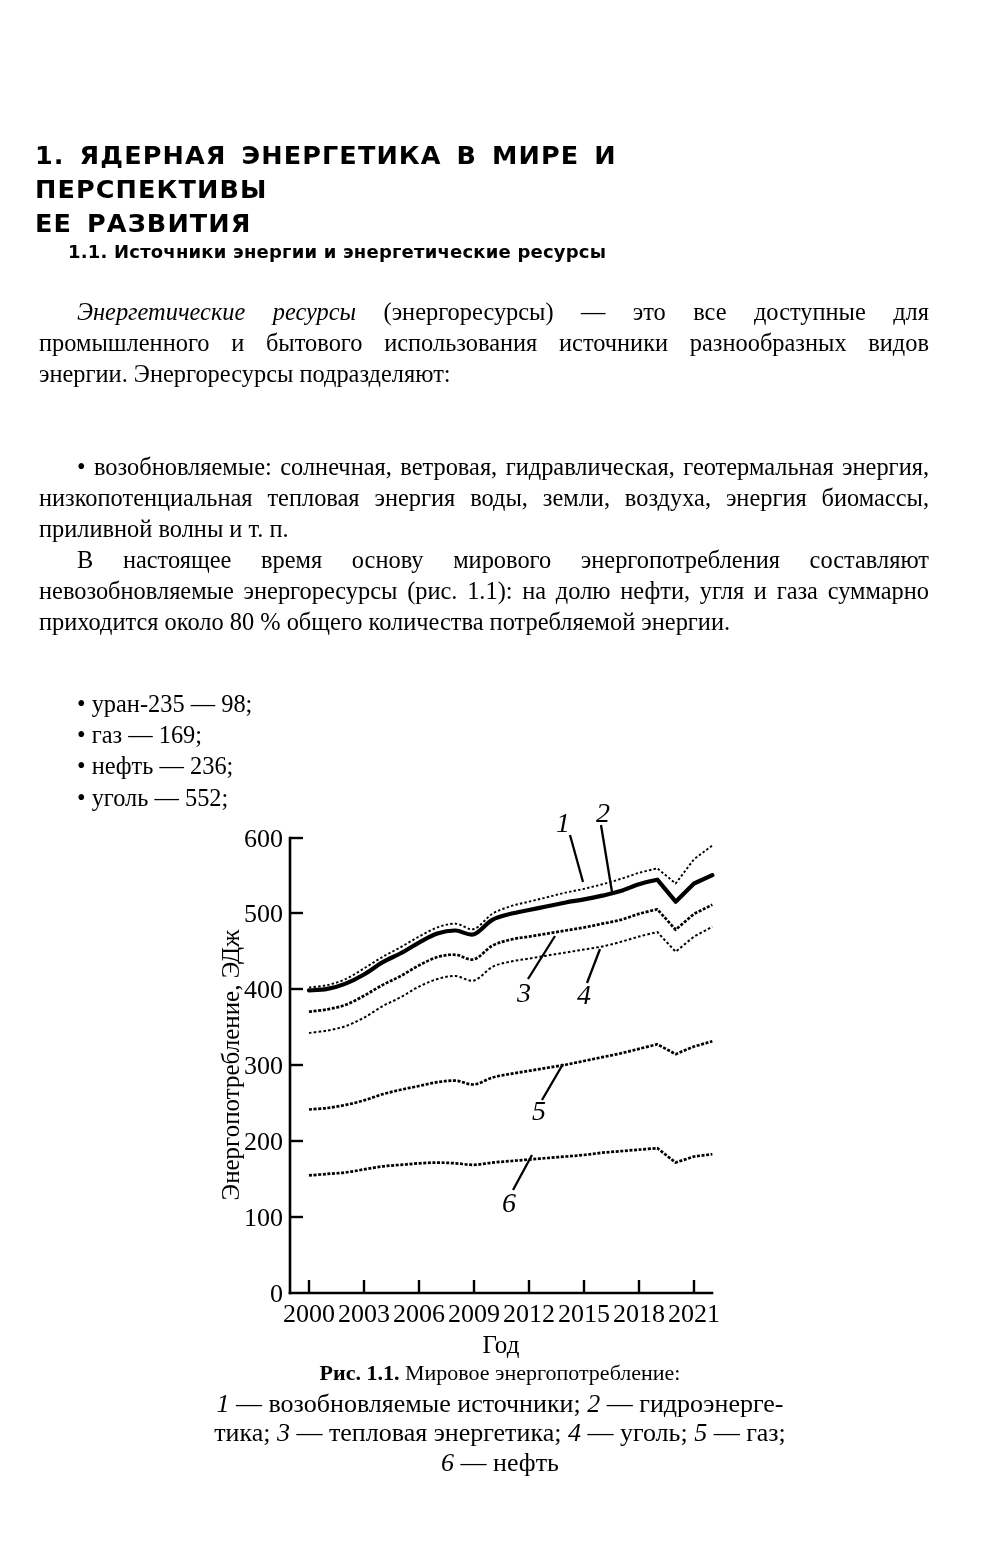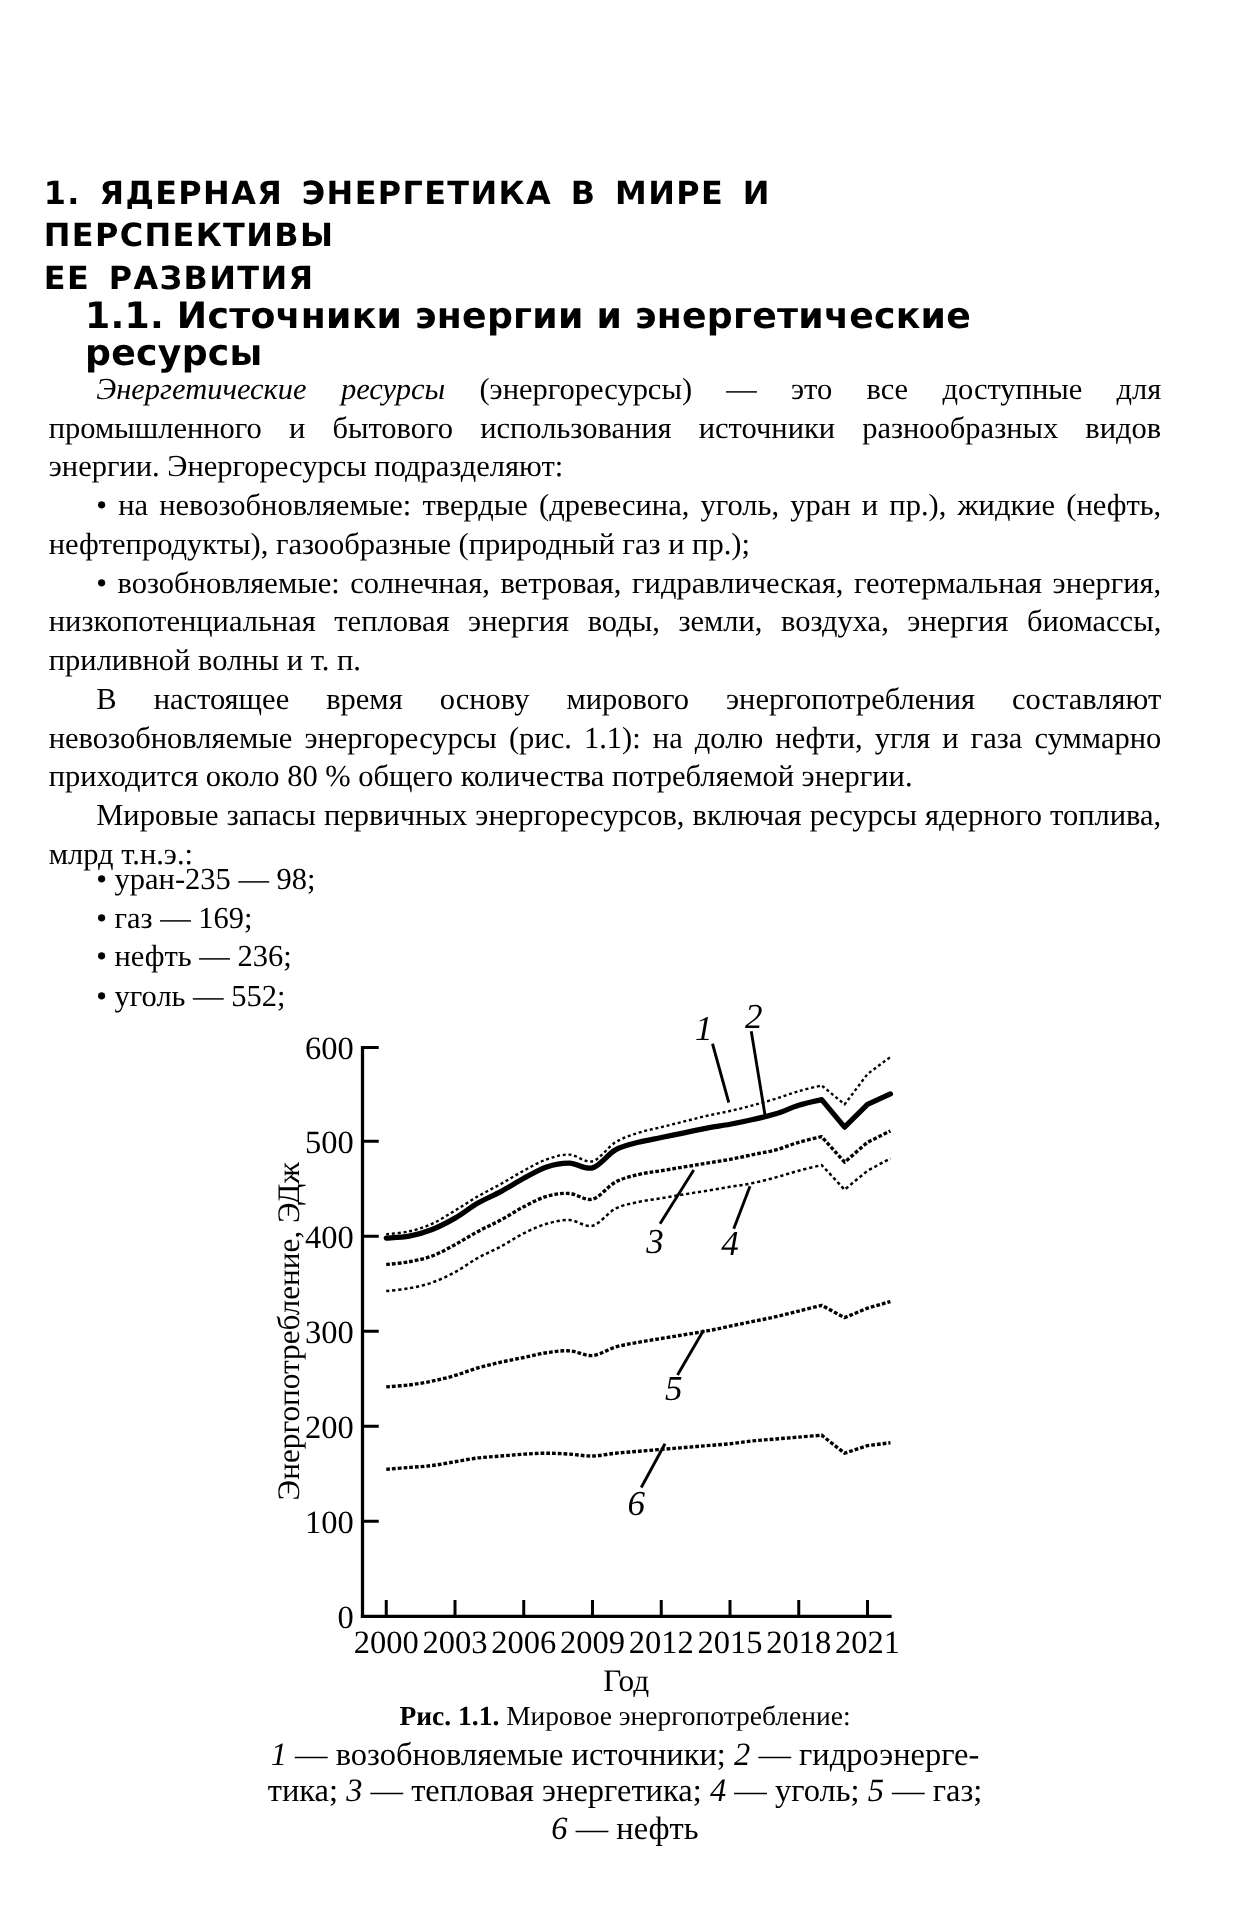--- a/index.html
+++ b/index.html
@@ -35,21 +35,21 @@
     letter-spacing: 1.1px;
     word-spacing: 5px;
   }
   .section-title {
     position: absolute;
     left: 68px;
     top: 237px;
     width: 860px;
     font-family: "DejaVu Sans", sans-serif;
     font-weight: bold;
-    font-size: 29px;
+    font-size: 18px;
     line-height: 30px;
     letter-spacing: 0.2px;
   }
 
   
   .body-block {
     position: absolute;
     left: 35px;
     width: 898px;
     font-size: 24.4px;
@@ -187,35 +187,29 @@
     <div>1. ЯДЕРНАЯ ЭНЕРГЕТИКА В МИРЕ И ПЕРСПЕКТИВЫ</div>
     <div>ЕЕ РАЗВИТИЯ</div>
   </div>
 
   <div class="section-title">1.1. Источники энергии и энергетические ресурсы</div>
 
   <div class="body-block" id="para1">
     <p class="indent"><em class="it">Энергетические ресурсы</em><span> (энергоресурсы) — это все доступные для промышленного и бытового использования источники разнообразных видов энергии. Энергоресурсы подразделяют:</span></p>
   </div>
 
-  <div class="body-block" id="para2">
-    <p class="bullet-ind">• на невозобновляемые: твердые (древесина, уголь, уран и пр.), жидкие (нефть, нефтепродукты), газообразные (природный газ и пр.);</p>
-  </div>
 
   <div class="body-block" id="para3">
     <p class="bullet-ind">• возобновляемые: солнечная, ветровая, гидравлическая, геотермальная энергия, низкопотенциальная тепловая энергия воды, земли, воздуха, энергия биомассы, приливной волны и т. п.</p>
   </div>
 
   <div class="body-block" id="para4">
     <p class="indent">В настоящее время основу мирового энергопотребления составляют невозобновляемые энергоресурсы (рис. 1.1): на долю нефти, угля и газа суммарно приходится около 80 % общего количества потребляемой энергии.</p>
   </div>
 
-  <div class="body-block" id="para5">
-    <p class="indent">Мировые запасы первичных энергоресурсов, включая ресурсы ядерного топлива, млрд т.н.э.:</p>
-  </div>
 
   <div class="reslist">
     <div>• уран-235 — 98;</div>
     <div>• газ — 169;</div>
     <div>• нефть — 236;</div>
     <div>• уголь — 552;</div>
   </div>
 
   <div class="figure">
     <svg width="1000" height="560" viewBox="0 0 1000 560">

